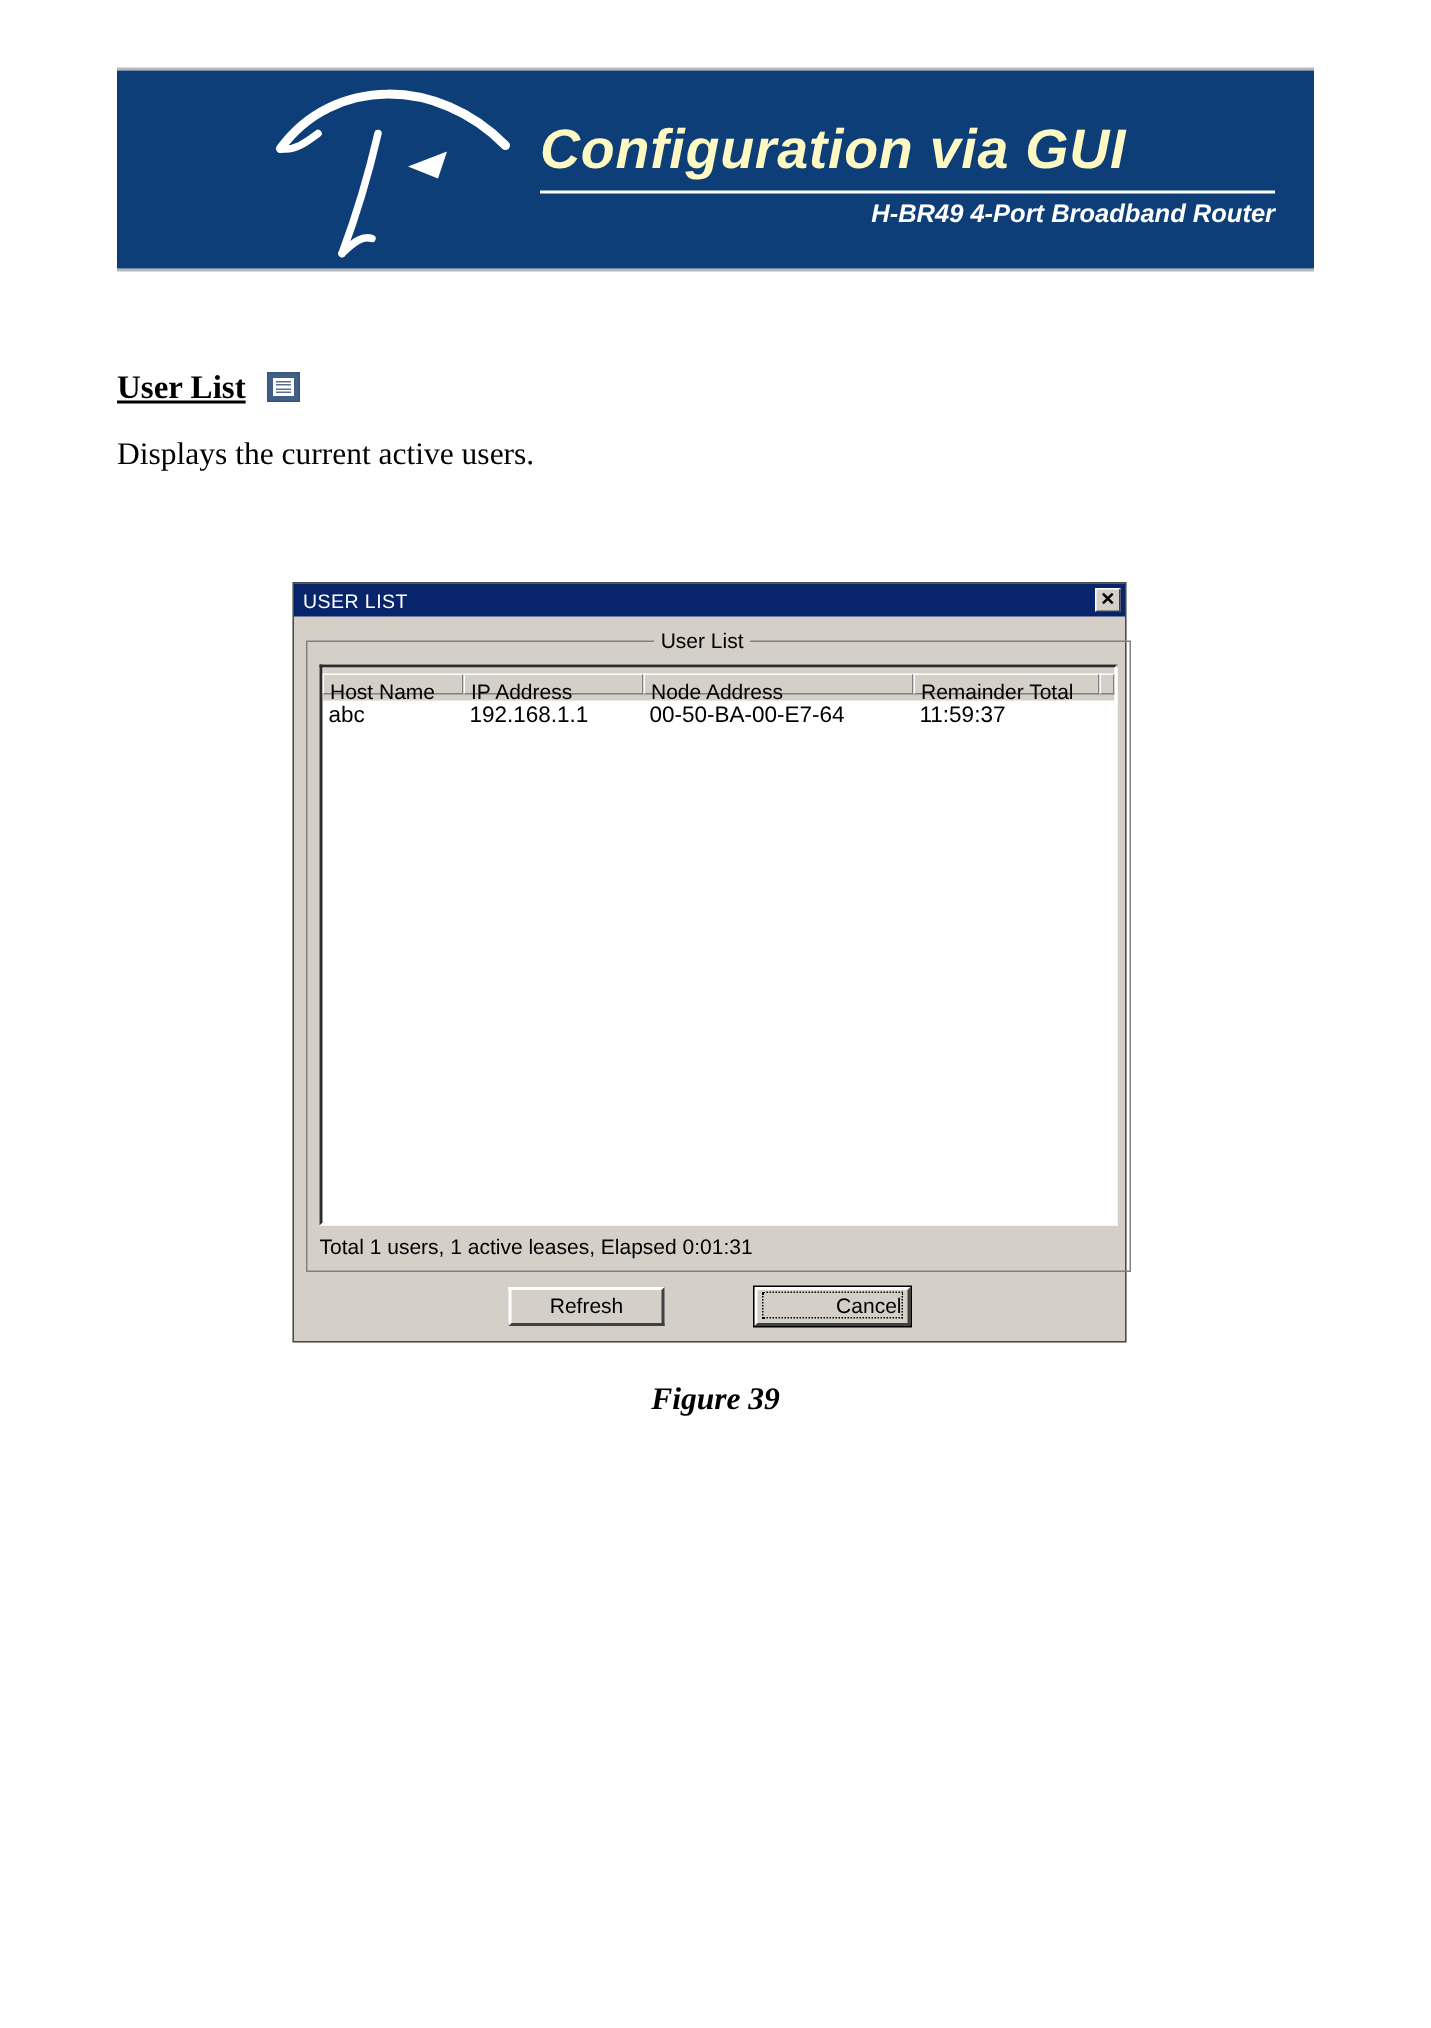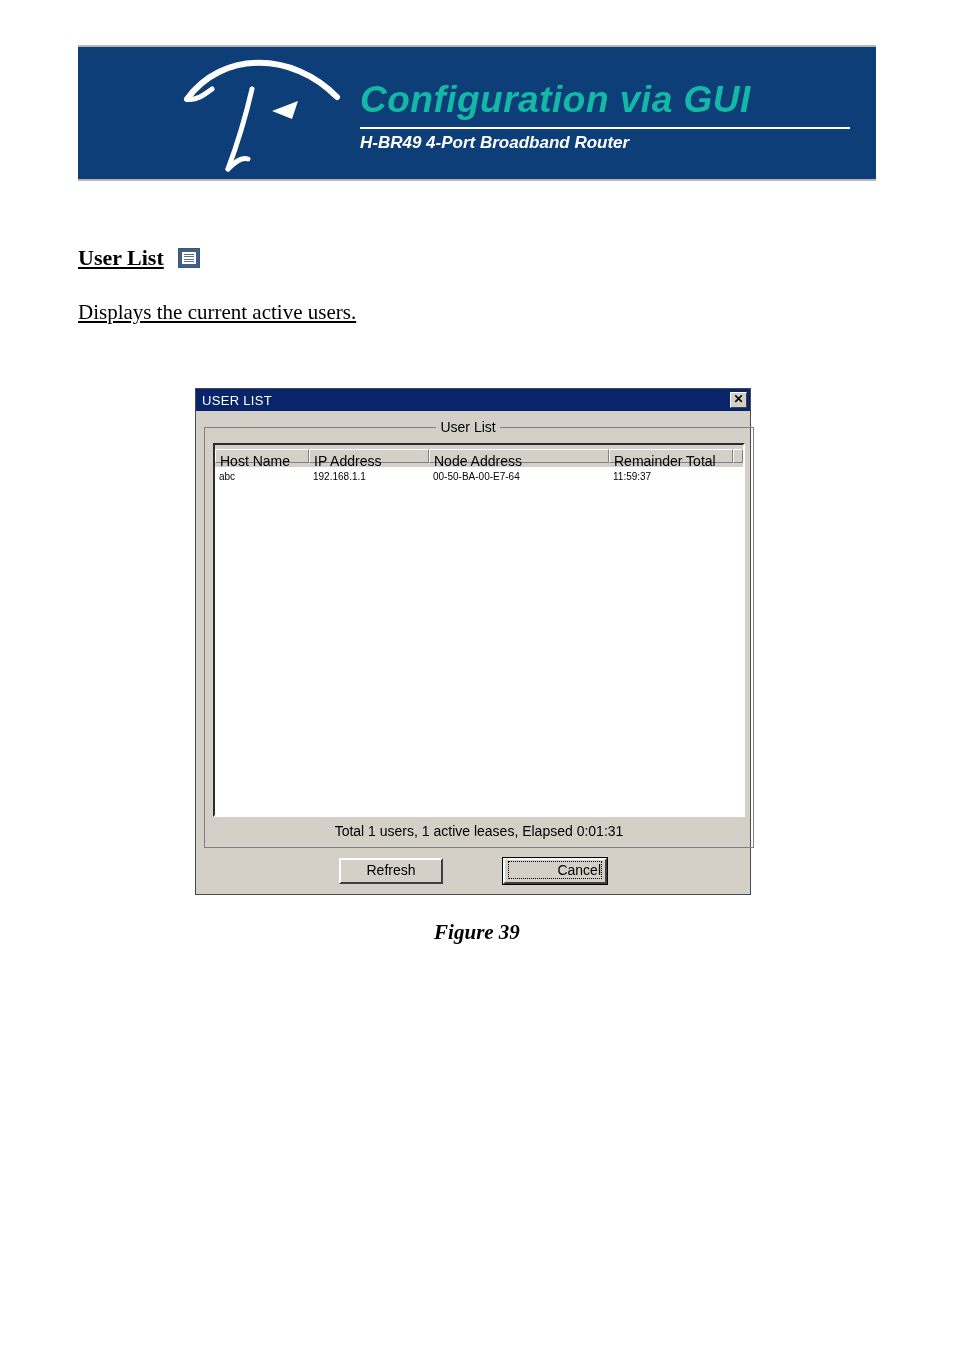--- a/index.html
+++ b/index.html
@@ -36,41 +36,41 @@
     left: 104px;
     top: 10px;
     width: 160px;
     height: 120px;
   }
   .swoosh svg { display:block; }
   .banner-title {
     position: absolute;
     left: 282px;
     top: 32px;
-    color: #14b8a6;
+    color: #fef9c3;
     font-family: Arial, Helvetica, sans-serif;
     font-weight: 700;
     font-style: italic;
     font-size: 37px;
     letter-spacing: 0.5px;
   }
   .banner-rule {
     position: absolute;
     left: 282px;
     top: 80px;
     width: 490px;
     height: 2px;
     background: #ffffff;
   }
   .banner-sub {
     position: absolute;
     left: 282px;
     top: 86px;
     width: 490px;
-    text-align: left;
+    text-align: right;
     color: #ffffff;
     font-family: Arial, Helvetica, sans-serif;
     font-weight: 700;
     font-style: italic;
     font-size: 17px;
   }
 
   
   .section {
     position: absolute;
@@ -103,24 +103,23 @@
     background:#fff;
   }
   .list-icon .lines {
     position:absolute;
     left:5px; top:5px; right:5px; bottom:5px;
     display:flex; flex-direction:column; justify-content:space-between;
   }
   .list-icon .lines i { height:1px; background:#5b7090; display:block; }
 
   .section-body {
-    margin-top: 28px;
+    margin-top: 18px;
     font-size: 21px;
     line-height: 1.25;
-    text-decoration: underline;
   }
   .section-body .bold { font-weight: 700; }
 
   
   .dialog {
     position: absolute;
     left: 195px;
     top: 388px;
     width: 556px;
     background: #d4d0c8;
@@ -202,28 +201,27 @@
   .c0 { width: 94px; }
   .c1 { width: 120px; }
   .c2 { width: 180px; }
   .c3 { width: 124px; }
   .cfill { flex:1; border-right:1px solid #808080; }
 
   .list-row {
     display:flex;
     height:20px;
     line-height:20px;
-    font-size:10px;
+    font-size:15px;
   }
   .list-row .cell { padding:0 4px; white-space:nowrap; }
 
   .status-line {
     margin-top: 6px;
     font-size: 14px;
-    text-align: center;
   }
 
   .button-row {
     display:flex;
     gap: 60px;
     justify-content: center;
     margin-top: 10px;
   }
   .win-btn {
     width: 104px;

